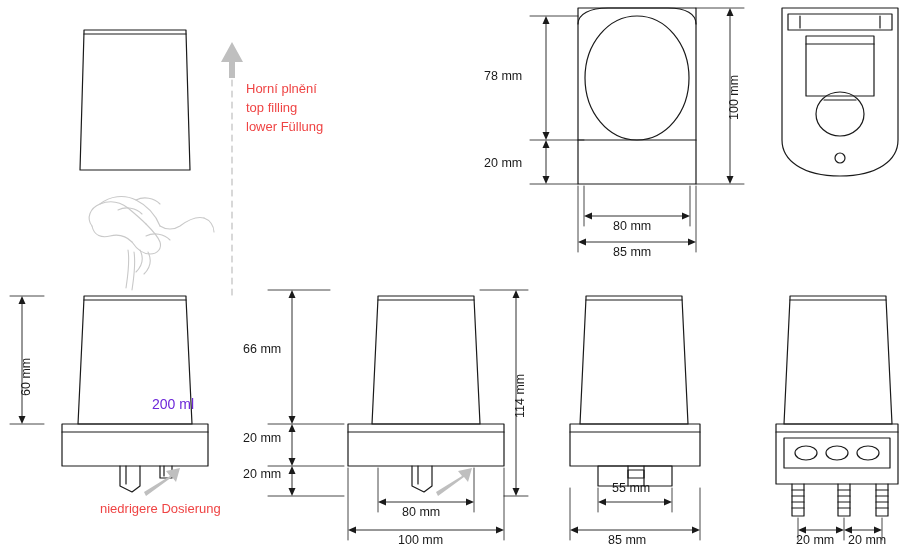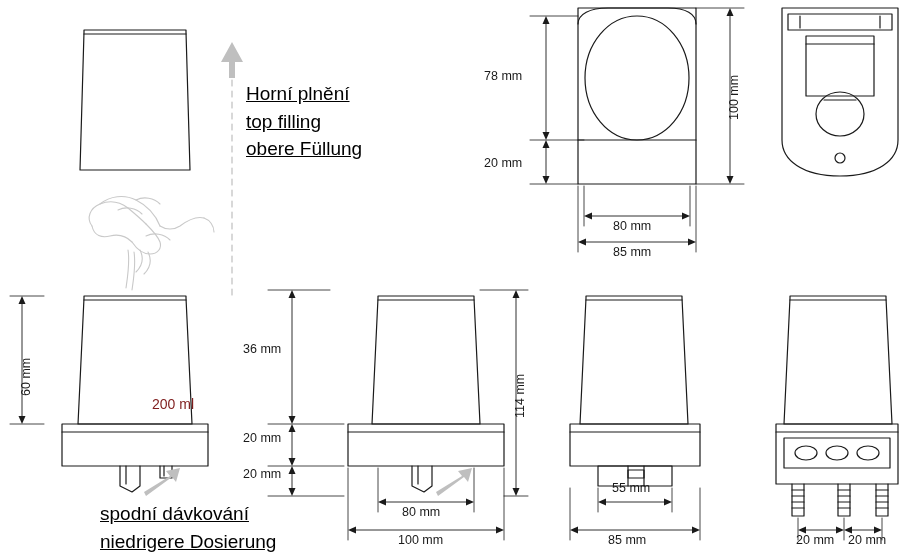--- a/index.html
+++ b/index.html
@@ -28,30 +28,29 @@
     font-size: 12.5px;
     color: #1a1a1a;
     white-space: nowrap;
     line-height: 1.35;
   }
   .lbl.vert {
     transform-origin: 0 0;
     transform: rotate(-90deg);
   }
   .lbl.grey {
-    color: #7f1d1d;
+    color: #6d28d9;
     font-size: 14px;
   }
   .caption {
     position: absolute;
-    font-size: 19px;
-    color: #000000;
+    font-size: 13px;
+    color: #ef4444;
     line-height: 1.45;
     white-space: nowrap;
-    text-decoration: underline;
   }
 </style>
 </head>
 <body>
 
 <div id="sheet">
 
   <svg width="920" height="554" viewBox="0 0 920 554">
     <g fill="none" stroke="#1a1a1a" stroke-width="1.2" stroke-linejoin="round" stroke-linecap="round">
 
@@ -276,39 +275,38 @@
     </g>
 
     <g fill="#bfbfbf" stroke="none">
       <path d="M232,42 L243,62 L235,62 L235,78 L229,78 L229,62 L221,62 Z"></path>
     </g>
   </svg>
 
   <div class="caption" style="left:246px; top:80px;">
     <div>Horní plnění</div>
     <div>top filling</div>
-    <div>obere Füllung</div>
+    <div>lower Füllung</div>
   </div>
 
   <div class="caption" style="left:100px; top:500px;">
-    <div>spodní dávkování</div>
     <div>niedrigere Dosierung</div>
   </div>
 
   <div class="lbl grey" style="left:152px; top:395px;">200 ml</div>
 
   <div class="lbl vert" style="left:18px; top:396px;">60 mm</div>
 
   <div class="lbl" style="left:484px; top:68px;text-align:center;">78 mm</div>
   <div class="lbl" style="left:484px; top:155px;">20 mm</div>
   <div class="lbl vert" style="left:726px; top:120px;">100 mm</div>
   <div class="lbl" style="left:613px; top:218px;">80 mm</div>
   <div class="lbl" style="left:613px; top:244px;">85 mm</div>
 
-  <div class="lbl" style="left:243px; top:341px;">36 mm</div>
+  <div class="lbl" style="left:243px; top:341px;">66 mm</div>
   <div class="lbl" style="left:243px; top:430px;">20 mm</div>
   <div class="lbl" style="left:243px; top:466px;">20 mm</div>
   <div class="lbl vert" style="left:512px; top:418px;">114 mm</div>
   <div class="lbl" style="left:402px; top:504px;">80 mm</div>
   <div class="lbl" style="left:398px; top:532px;">100 mm</div>
 
   <div class="lbl" style="left:612px; top:480px;text-align:center;">55 mm</div>
   <div class="lbl" style="left:608px; top:532px;">85 mm</div>
 
   <div class="lbl" style="left:796px; top:532px;">20 mm</div>

